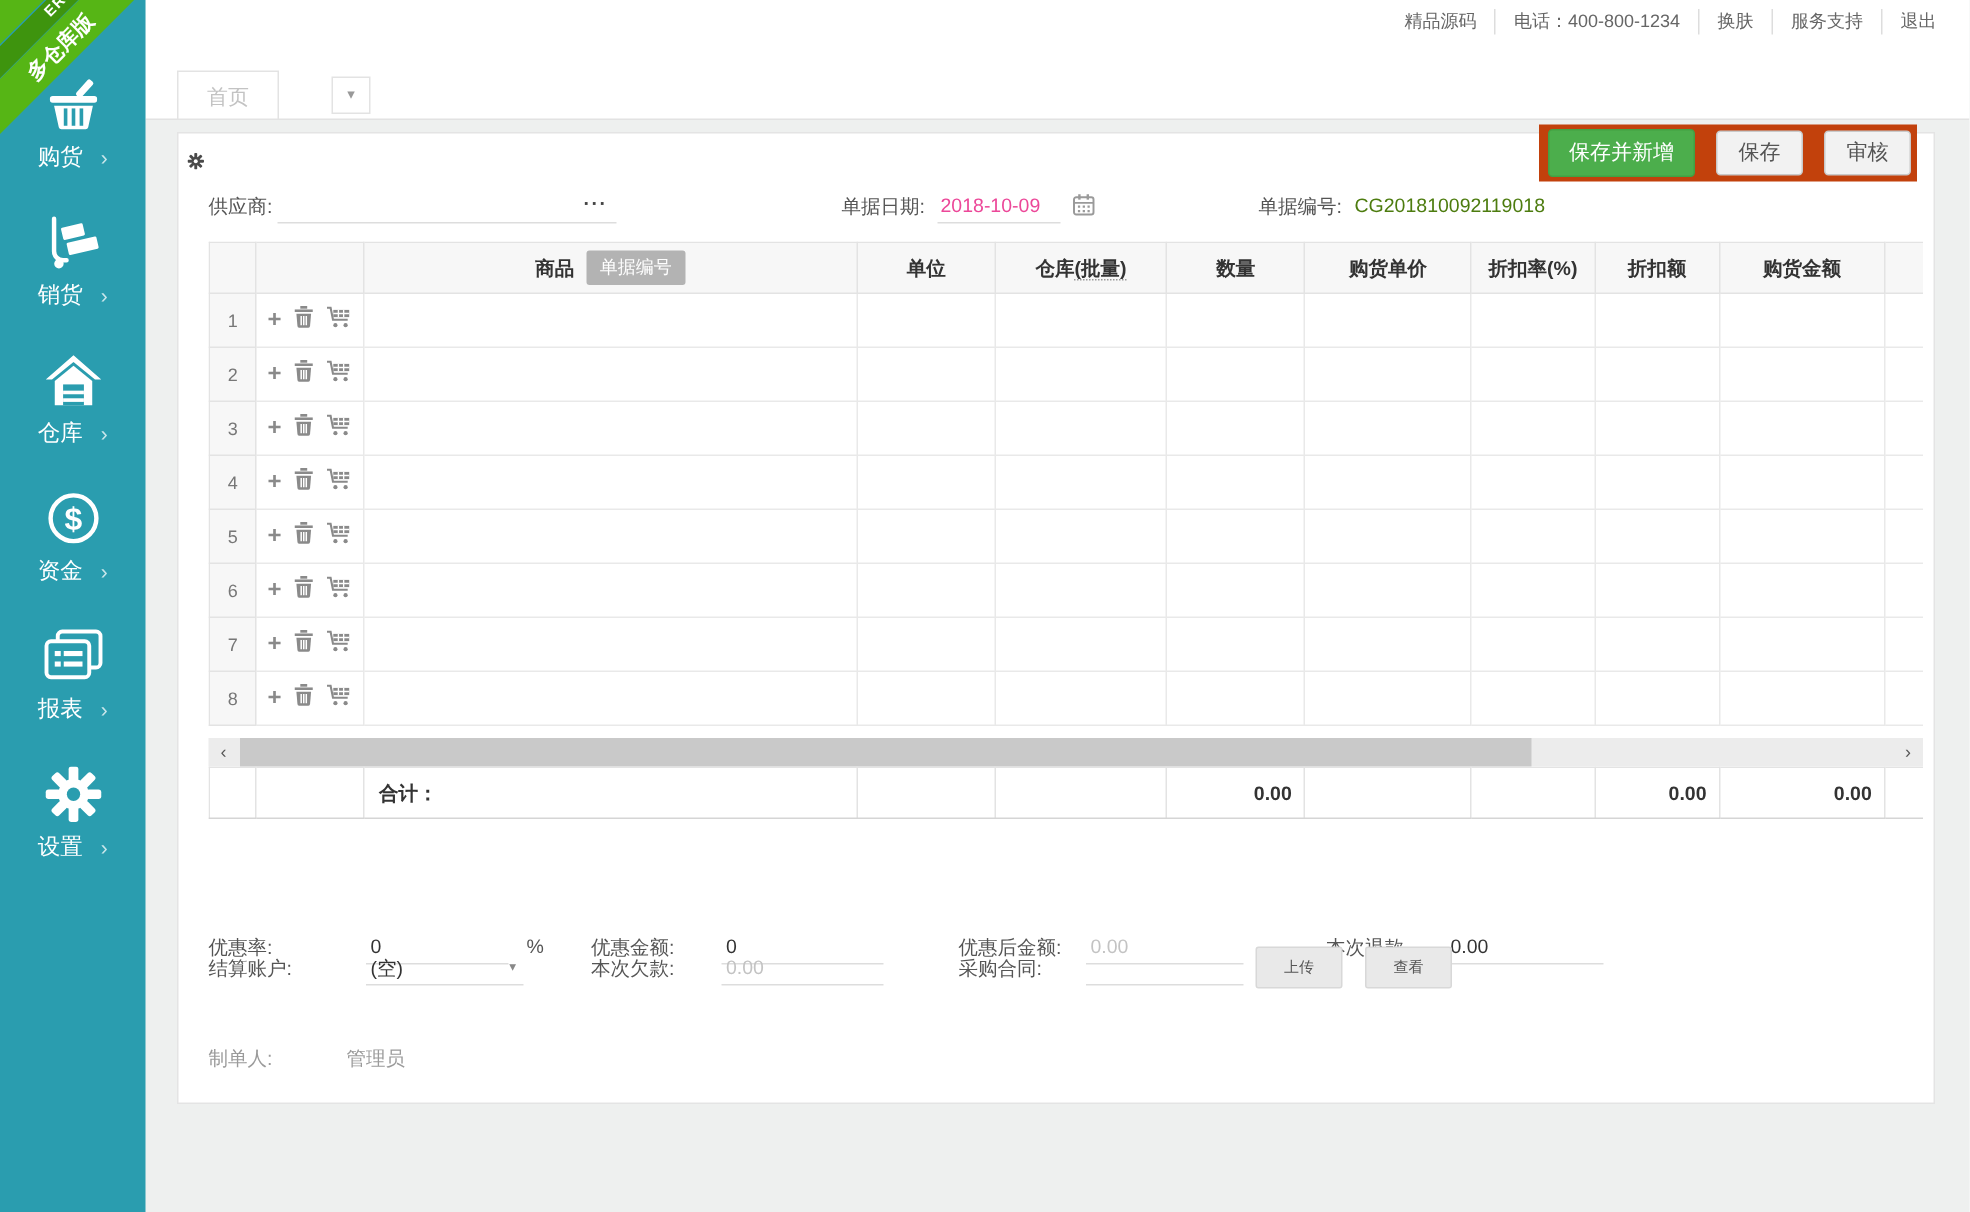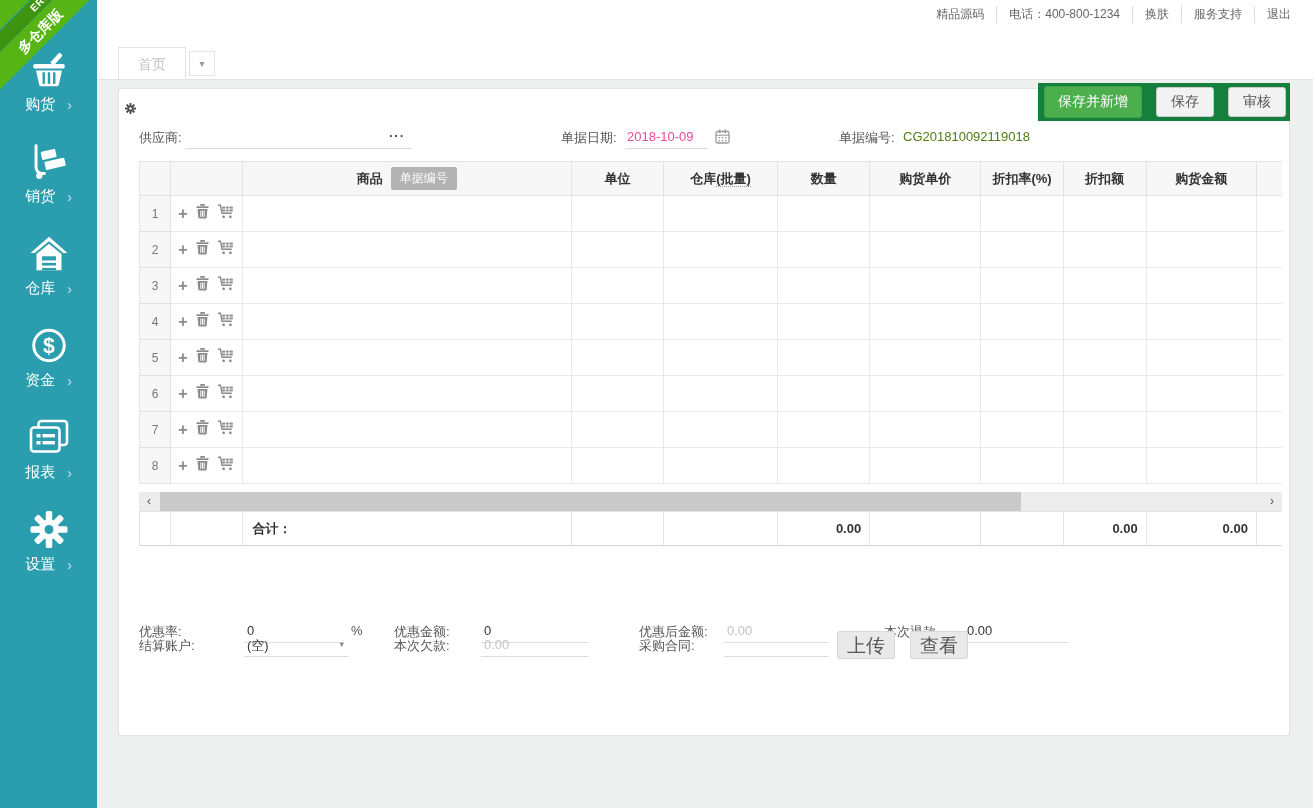--- a/index.html
+++ b/index.html
@@ -17,30 +17,30 @@
   .rb { position:absolute; left:-60px; width:200px; text-align:center; transform:rotate(-45deg); color:#fff; font-weight:bold; }
   .rb-corner { top:-37px; height:22px; background:#56b515; }
   .rb-erp   { top:-6px; height:15px; line-height:15px; background:#3e940e; font-size:10px; letter-spacing:1px; }
   .rb-big   { top:18px; height:26px; line-height:26px; background:#56b515; font-size:14px; }
 
   
   .topbar { position:absolute; left:97px; right:0; top:0; height:80px; background:#fff; border-bottom:1px solid #e2e2e2; }
   .toplinks { position:absolute; top:0; right:10px; height:28px; display:flex; align-items:center; font-size:12px; color:#666; }
   .toplink { padding:0 12px; cursor:pointer; }
   .toplink + .toplink { border-left:1px solid #ddd; }
-  .tabs { position:absolute; left:21px; bottom:-1px; display:flex; align-items:flex-end; }
+  .tabs { position:absolute; left:21px; bottom:-1px; display:flex; align-items:flex-end;gap:32px; }
   .tab { height:33px; line-height:32px; padding:0 19px; font-size:14px; background:#fff; border:1px solid #e3e3e3; cursor:pointer; }
   .tab-home { color:#c3c3c3; }
   .tab-active { border-top:3px solid #2a9daf; border-bottom:1px solid #fff; font-weight:bold; color:#333; display:flex; align-items:center; height:33px; line-height:30px; margin-left:2px; }
   .tab-close { margin-left:12px; color:#888; font-weight:normal; font-size:15px; cursor:pointer; }
   .tab-more { width:26px; height:25px; border:1px solid #e3e3e3; background:#fff; margin-left:3px; margin-bottom:4px; display:flex; align-items:center; justify-content:center; color:#999; font-size:10px; cursor:pointer; }
 
   
   .content { position:absolute; left:97px; top:81px; right:0; bottom:0; background:#eef0ef; }
-  .btnstrip { position:absolute; top:2px; right:23px; height:38px; background:#15803d; display:flex; align-items:center; gap:14px; padding:0 4px 0 6px; z-index:3; }
+  .btnstrip { position:absolute; top:2px; right:35px; height:38px; background:#c2410c; display:flex; align-items:center; gap:14px; padding:0 4px 0 6px; z-index:3; }
   .btn-green { background:#4cae4c; color:#fff; border:1px solid #43a043; font-size:14px; padding:6px 13px; border-radius:3px; cursor:pointer; }
   .btn-grey  { background:#f2f2f2; border:1px solid #c9c9c9; color:#555; font-size:14px; width:58px; padding:5px 0; text-align:center; border-radius:3px; cursor:pointer; }
   .panel { position:absolute; left:21px; top:7px; width:1172px; height:648px; background:#fff; border:1px solid #e4e4e4; }
 
   .gear-mini { position:absolute; left:6px; top:11px; cursor:pointer; }
 
   
   .docform { position:absolute; left:20px; top:38px; right:20px; height:24px; font-size:13px; color:#555; }
   .df { position:absolute; top:2px; }
   .uline { border-bottom:1px solid #ddd; height:22px; position:absolute; top:0; }
@@ -82,21 +82,21 @@
   .remark { position:absolute; left:20px; top:470px; width:1141px; height:44px; border-bottom:1px solid #e0e0e0; font-size:13px; color:#bcbcbc; padding-top:5px; cursor:text; }
   .grip { position:absolute; right:1px; bottom:3px; }
 
   
   .frow { position:absolute; left:20px; right:20px; height:26px; font-size:13px; color:#555; }
   .frow1 { top:530px; } .frow2 { top:544px; } .frow3 { top:604px; }
   .fl { position:absolute; top:4px; }
   .fi { position:absolute; top:0; height:24px; border-bottom:1px solid #ddd; padding:4px 0 0 3px; color:#333; }
   .fi.dis { color:#c3c3c3; }
   .sel-caret { position:absolute; right:5px; top:6px; font-size:9px; color:#888; }
-  .fbtn { position:absolute; top:-2px; width:58px; height:28px; line-height:27px; text-align:center; background:#e9e9e9; border:1px solid #d8d8d8; color:#555; font-size:19px; border-radius:2px; cursor:pointer; }
+  .fbtn { position:absolute; top:-2px; width:58px; height:28px; line-height:27px; text-align:center; background:#e9e9e9; border:1px solid #d8d8d8; color:#555; font-size:10px; border-radius:2px; cursor:pointer; }
   .muted { color:#9b9b9b; }
 </style>
 </head>
 <body>
 
 <svg width="0" height="0" style="position:absolute">
   <symbol id="i-trash" viewBox="0 0 13 15">
     <rect x="4.2" y="0" width="4.6" height="1.8" fill="#8a8a8a"></rect>
     <rect x="0.5" y="2.3" width="12" height="1.7" fill="#8a8a8a"></rect>
     <path d="M1.6 5.1 H11.4 L10.7 13.4 Q10.6 14.5 9.6 14.5 H3.4 Q2.4 14.5 2.3 13.4 Z" fill="#8a8a8a"></path>
@@ -518,16 +518,20 @@
         <span class="fl" style="left:0">结算账户:</span>
         <span class="fi" style="left:105px;width:105px"><span>(空)</span><span class="sel-caret">▾</span></span>
         <span class="fl" style="left:255px">本次欠款:</span>
         <span class="fi dis" style="left:342px;width:108px">0.00</span>
         <span class="fl" style="left:500px">采购合同:</span>
         <span class="fi" style="left:585px;width:105px"></span>
         <span class="fbtn" style="left:698px">上传</span>
         <span class="fbtn" style="left:771px">查看</span>
       </div>
 
+      <div class="frow frow3">
+        <span class="fl muted" style="left:0">制单人:</span>
+        <span class="fl muted" style="left:92px">管理员</span>
+      </div>
 
     </div>
   </div>
 </div>
 
 </body></html>

